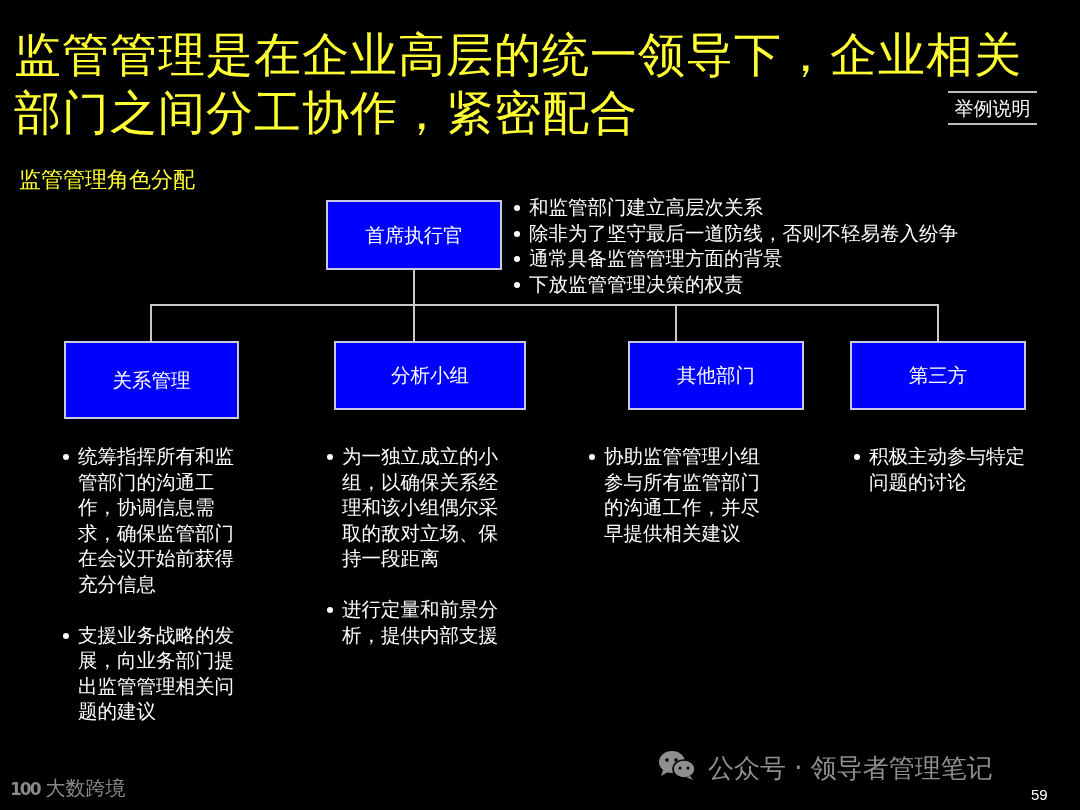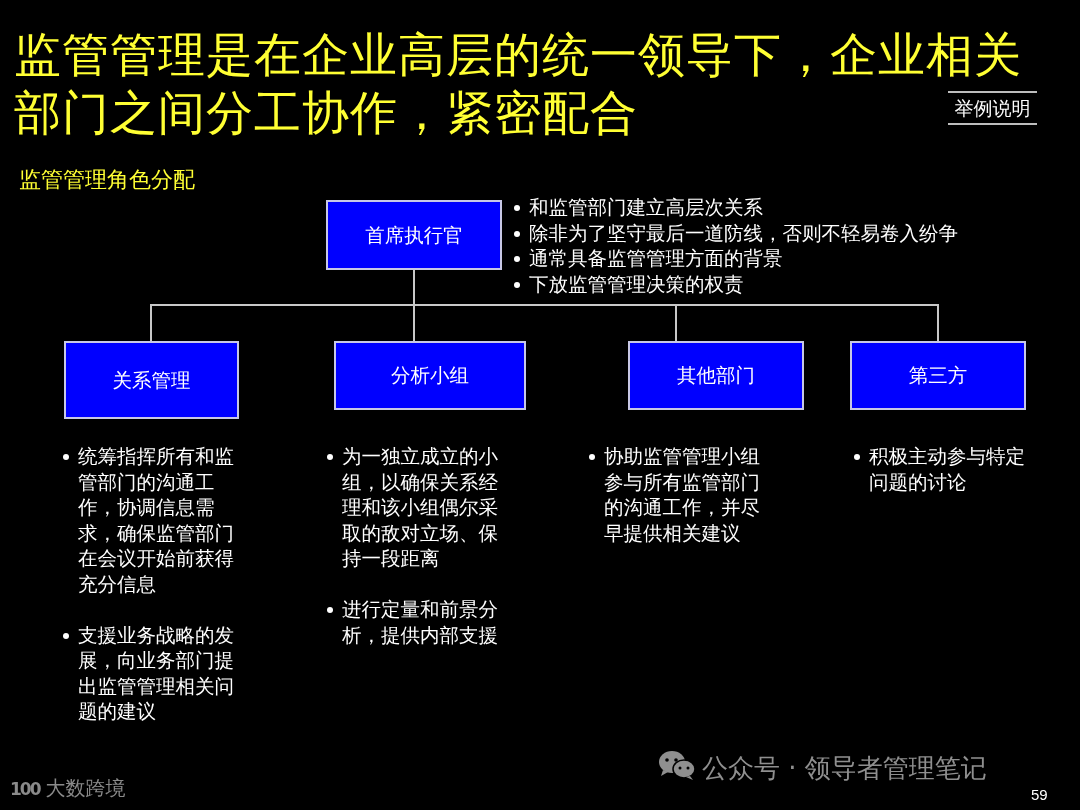--- a/index.html
+++ b/index.html
@@ -11,21 +11,21 @@
   .box { position: absolute; background: #0000ff; border: 2px solid #c8c8e6; color: #fff; font-size: 19.5px; display: flex; align-items: center; justify-content: center; }
   .line { position: absolute; background: #c8c8c8; }
   .bullets { position: absolute; list-style: none; font-size: 19.5px; line-height: 25.5px; color: #fff; }
   .bullets li { position: relative; padding-left: 16px; }
   .bullets li::before { content: ""; position: absolute; left: 1px; top: 10px; width: 6px; height: 6px; border-radius: 50%; background: #fff; }
   .col { position: absolute; top: 424px; width: 185px; list-style: none; font-size: 19.5px; line-height: 25.6px; color: #fff; }
   .col li { position: relative; padding-left: 16px; margin-bottom: 25px; margin-top: 20px; }
   .col li::before { content: ""; position: absolute; left: 1px; top: 10px; width: 6px; height: 6px; border-radius: 50%; background: #fff; }
   .logo { position: absolute; left: 10px; top: 775px; color: #8a8a8a; font-size: 20px; display: flex; align-items: center; gap: 6px; }
   .logo-mark { font-size: 17px; font-weight: bold; letter-spacing: -2px; color: #8a8a8a; }
-  .wechat { position: absolute; left: 657px; top: 749px; color: #8f8f8f; font-size: 26px; display: flex; align-items: center; gap: 5px; }
+  .wechat { position: absolute; left: 657px; top: 749px; color: #8f8f8f; font-size: 26px; display: flex; align-items: center; gap: 11px; }
   .page-num { position: absolute; left: 1031px; top: 786px; color: #fff; font-size: 15px; font-family: "Liberation Sans", sans-serif; }
 </style>
 </head>
 <body>
 
 <div class="title">
   <div>监管管理是在企业高层的统一领导下，企业相关</div>
   <div>部门之间分工协作，紧密配合</div>
 </div>
 

